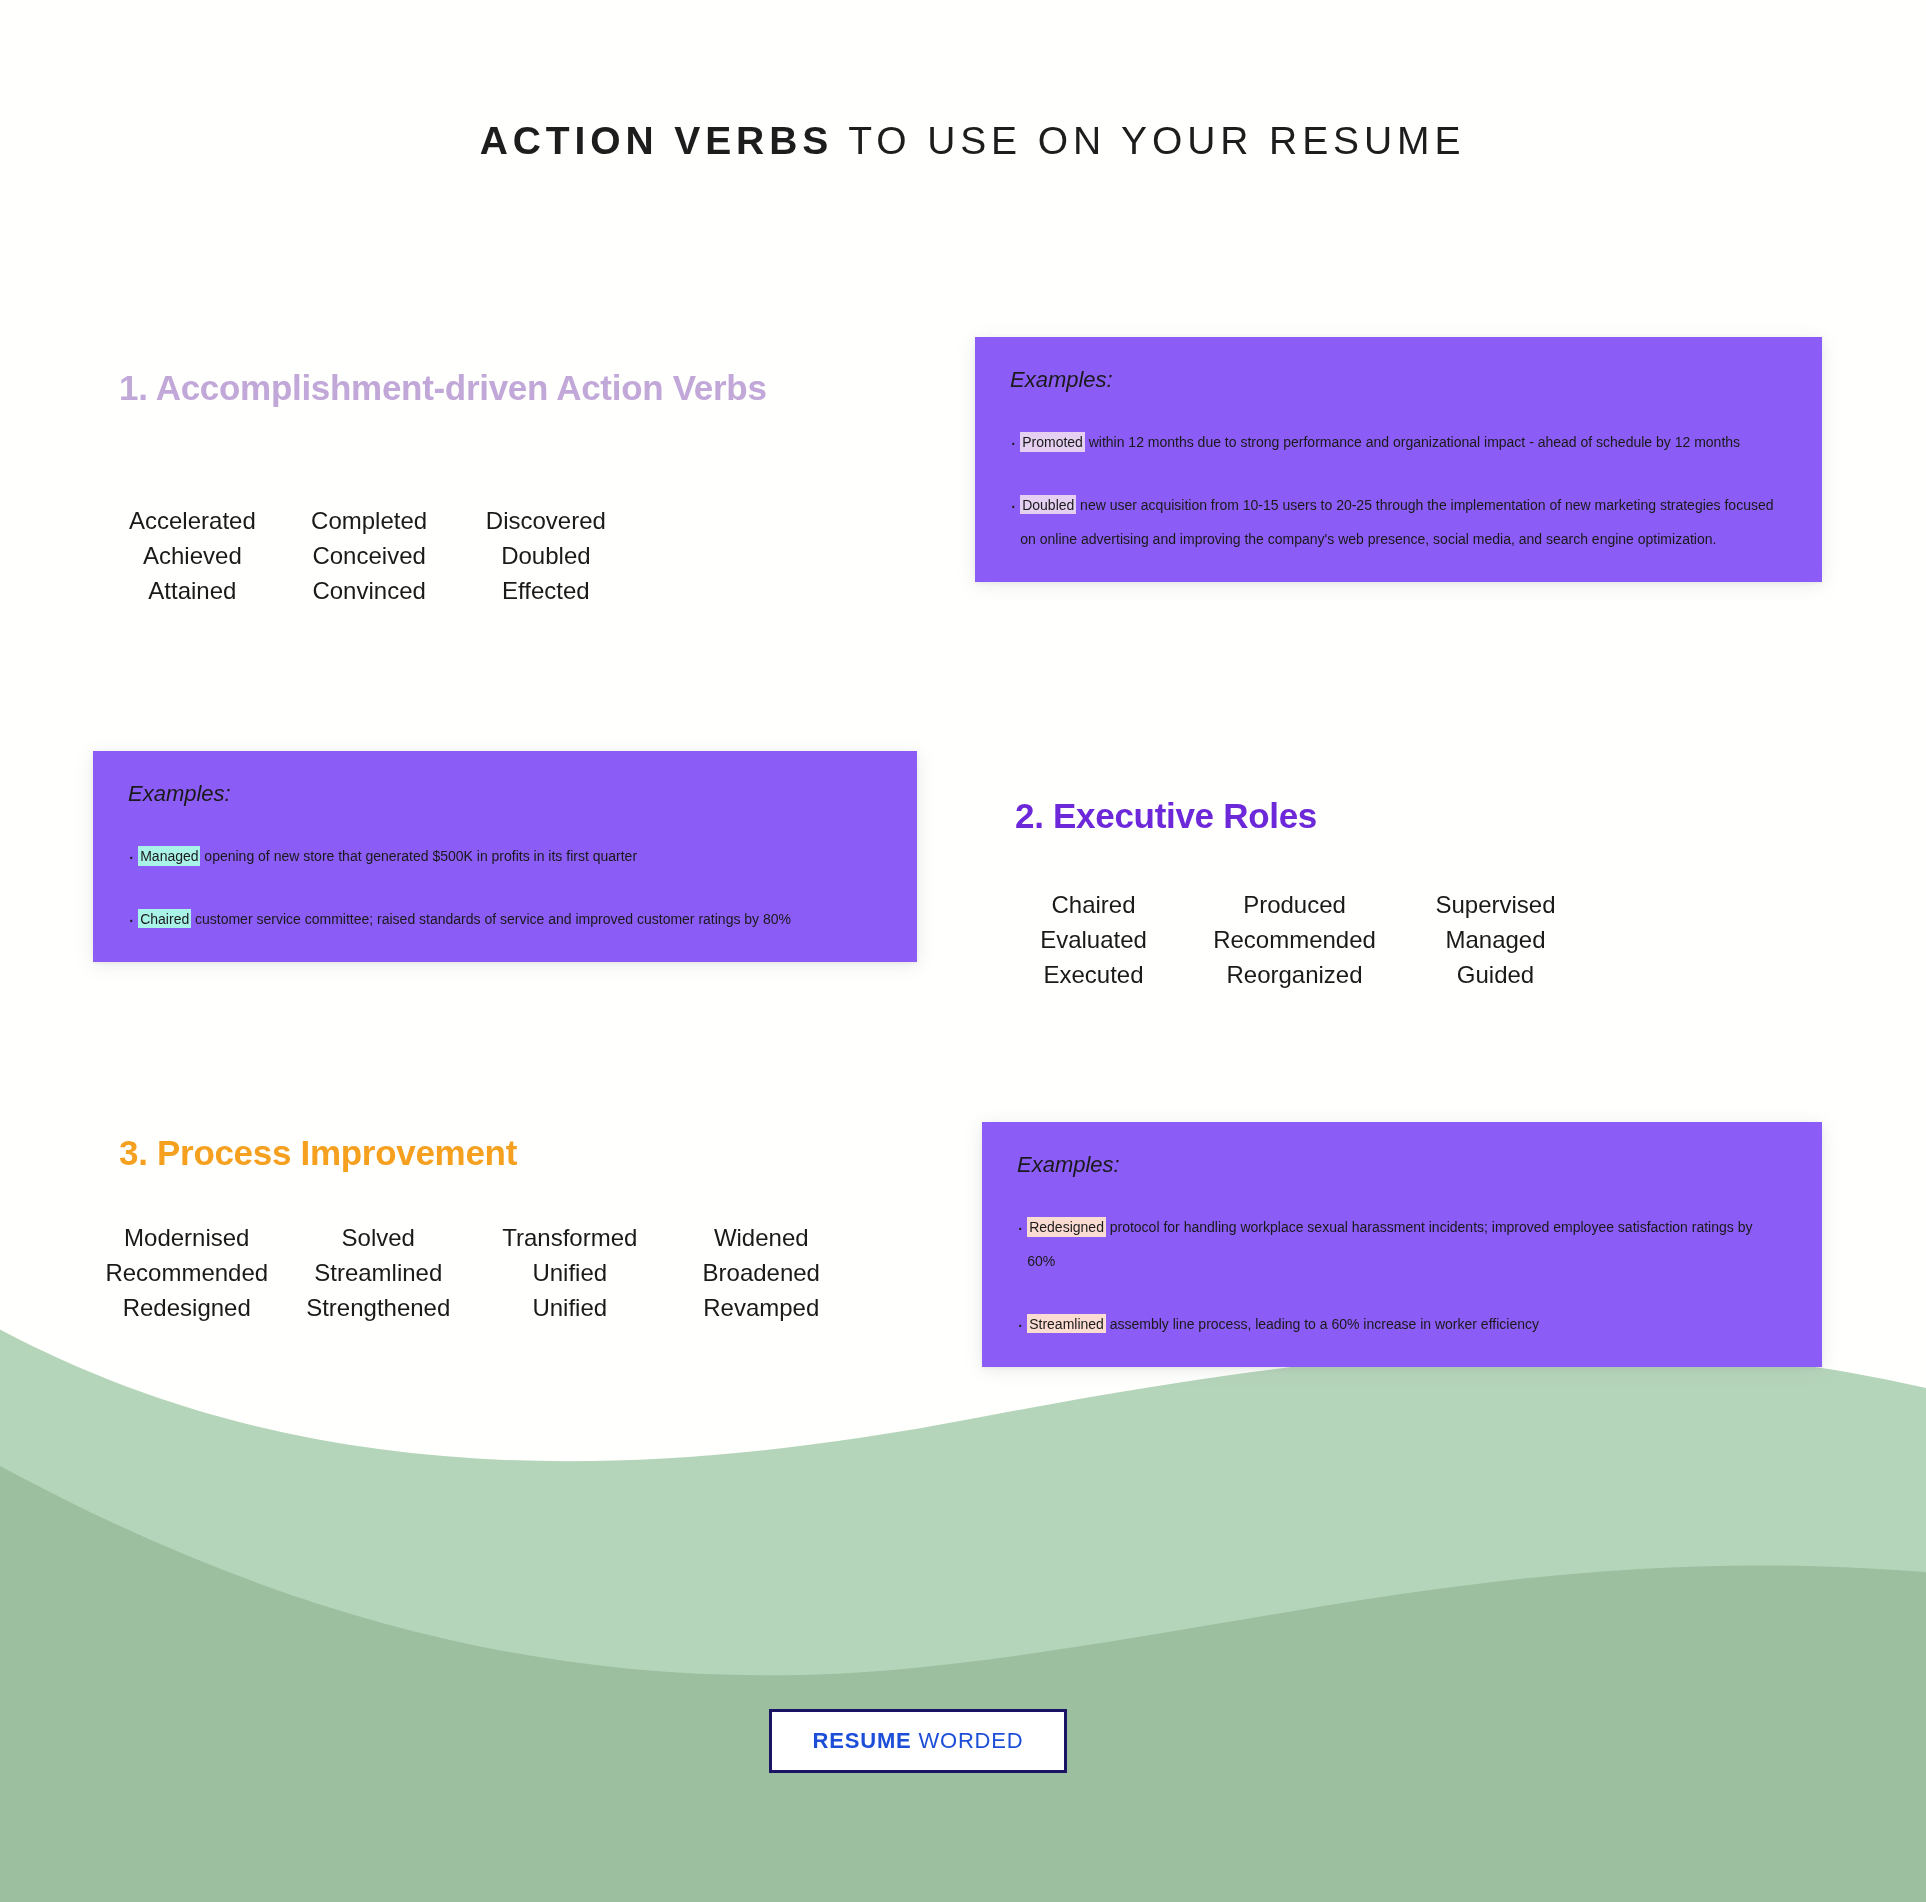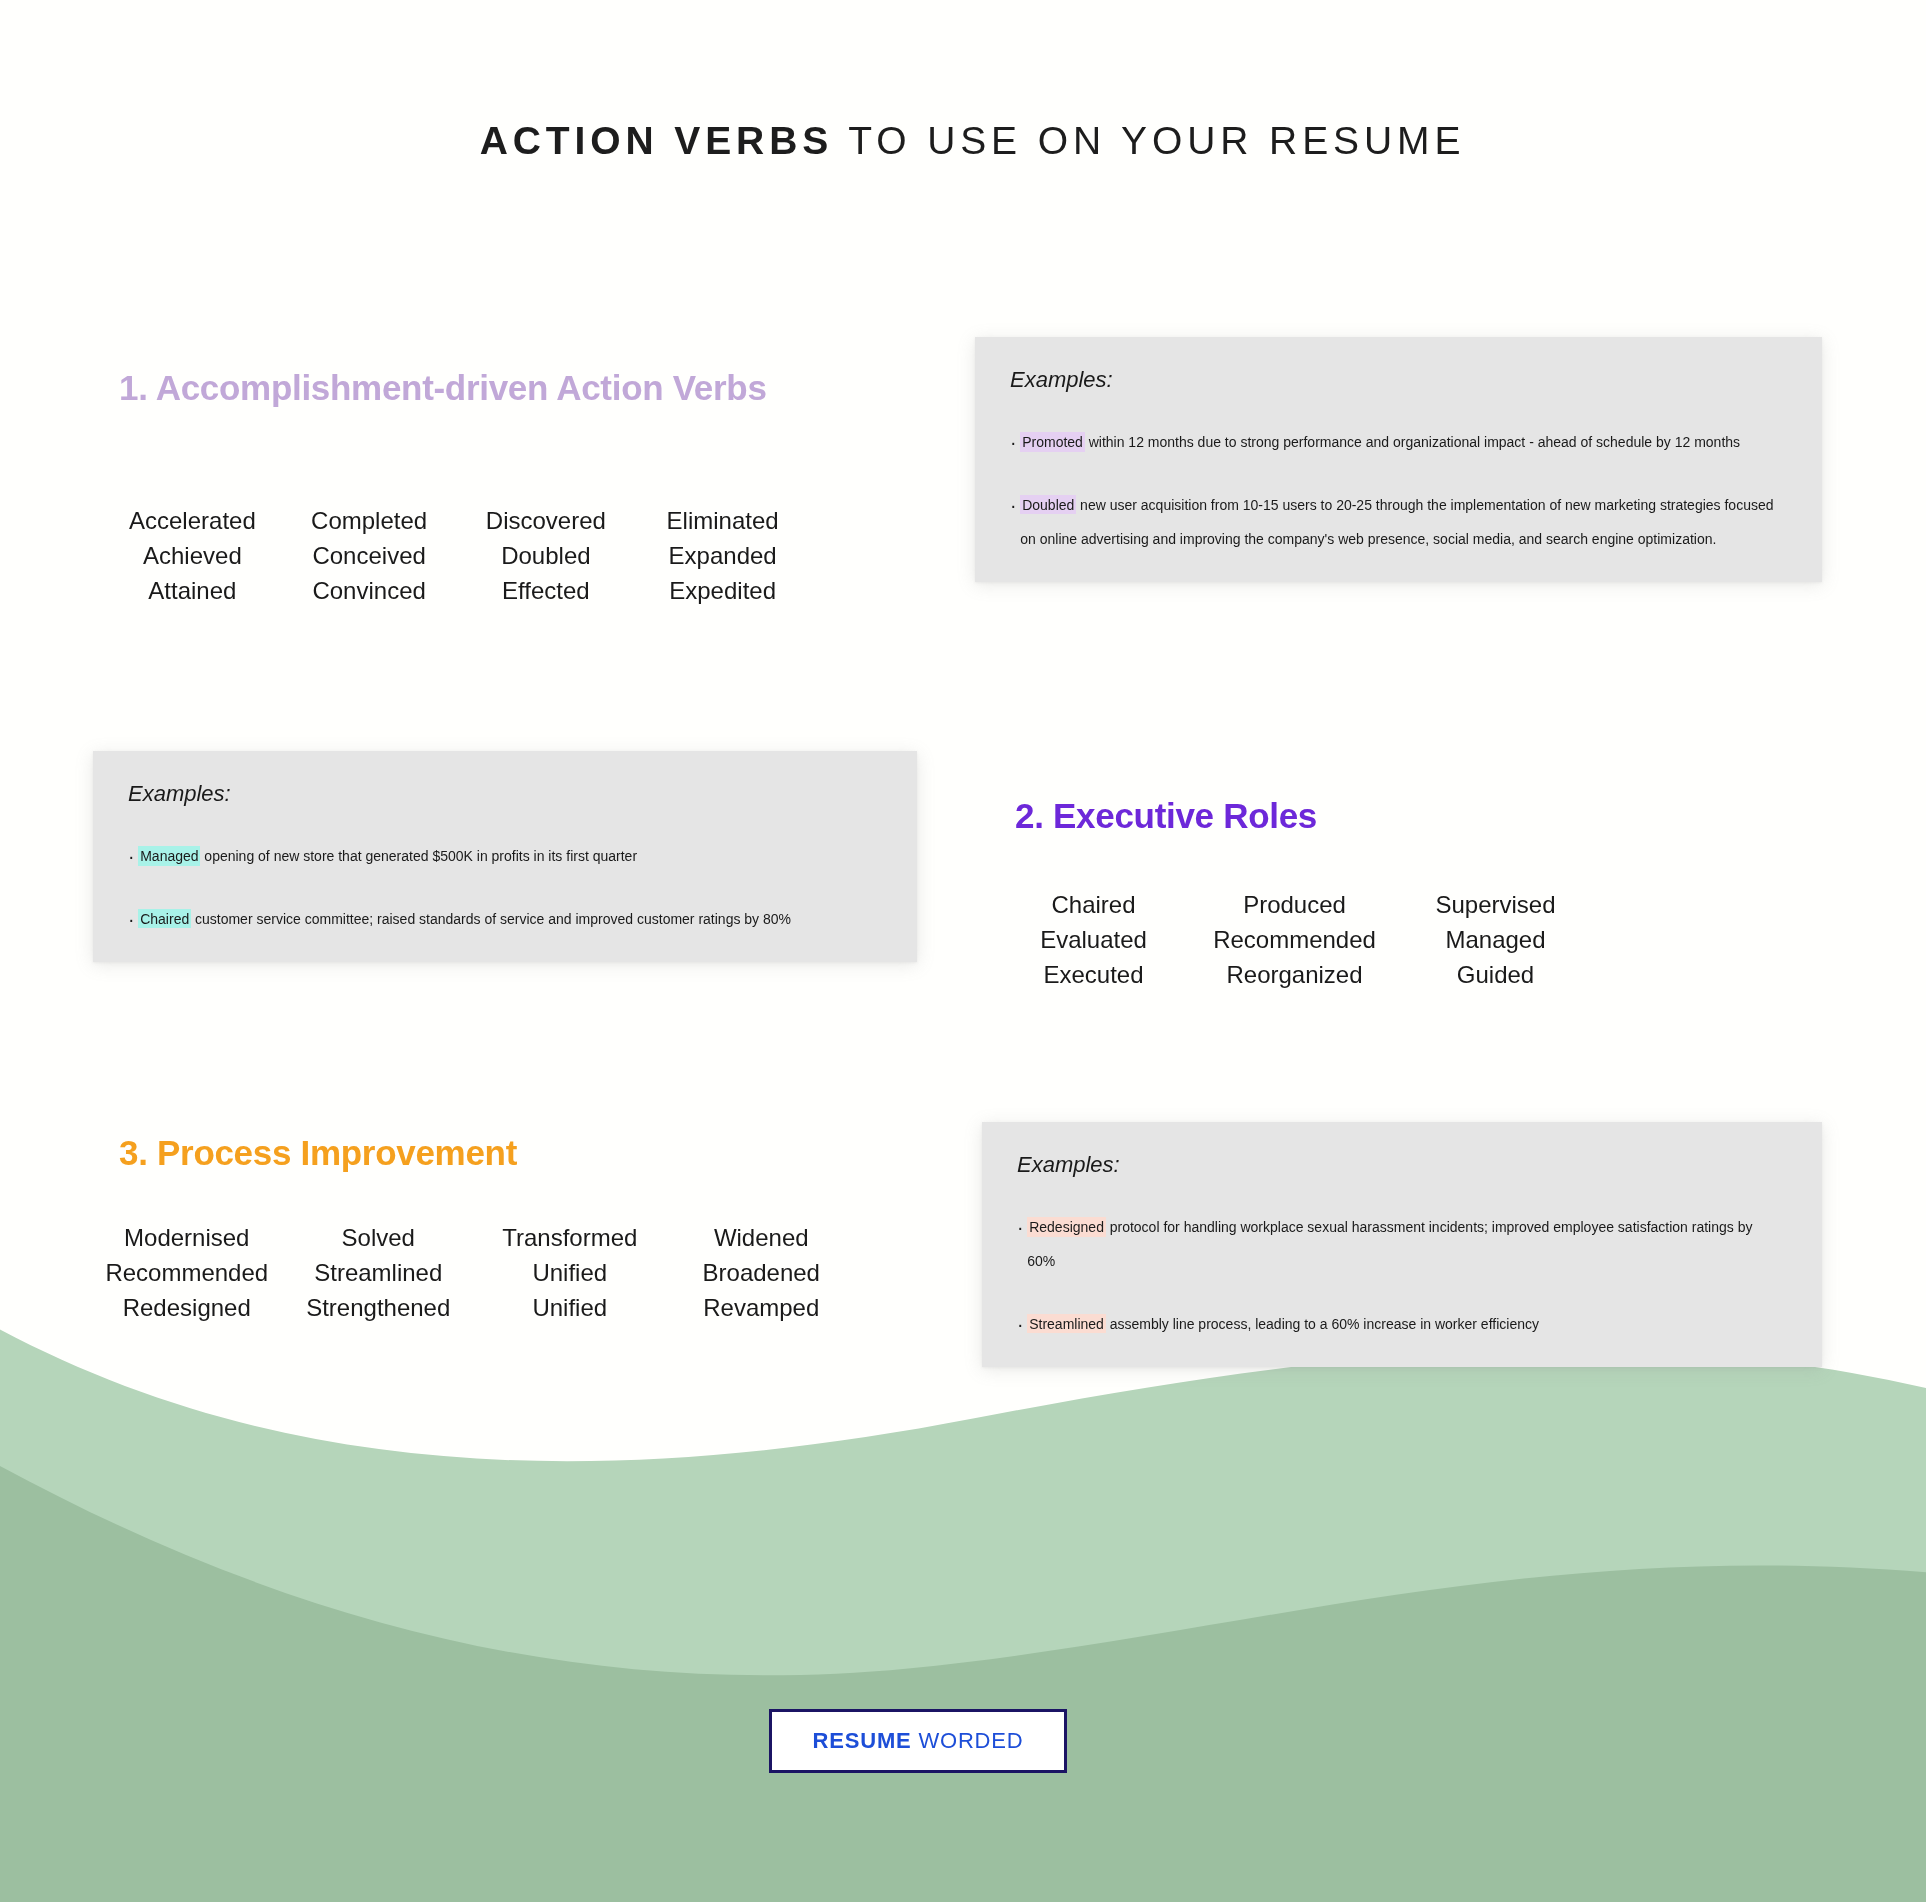--- a/index.html
+++ b/index.html
@@ -72,21 +72,21 @@
   .verb {
     font-size: 24px;
     line-height: 35px;
     color: #1a1a1a;
     white-space: nowrap;
   }
 
   
   .card {
     position: absolute;
-    background: #e5e5e5;
+    background: #8b5cf6;
     box-shadow: 0 2.6px 17px rgba(140,140,140,0.20), 0 0.6px 2.6px rgba(150,150,150,0.13);
     z-index: 6;
     box-sizing: border-box;
   }
   .card-inner {
     padding: 28.5px 38px 26px 35px;
   }
   .card-label {
     font-size: 22px;
     font-style: italic;
@@ -172,25 +172,20 @@
   <div class="verb-col">
     <span class="verb">Completed</span>
     <span class="verb">Conceived</span>
     <span class="verb">Convinced</span>
   </div>
   <div class="verb-col">
     <span class="verb">Discovered</span>
     <span class="verb">Doubled</span>
     <span class="verb">Effected</span>
   </div>
-  <div class="verb-col">
-    <span class="verb">Eliminated</span>
-    <span class="verb">Expanded</span>
-    <span class="verb">Expedited</span>
-  </div>
 </div>
 
 <div class="card" style="left:975px; top:337px; width:847px;">
   <div class="card-inner">
     <div class="card-label">Examples:</div>
 
     <div class="bullet-row">
       <span class="bullet-dot">·</span>
       <span class="bullet-text"><span class="hl hl-purple">Promoted</span><span> within 12 months due to strong performance and organizational impact - ahead of schedule by 12 months</span></span>
     </div>

